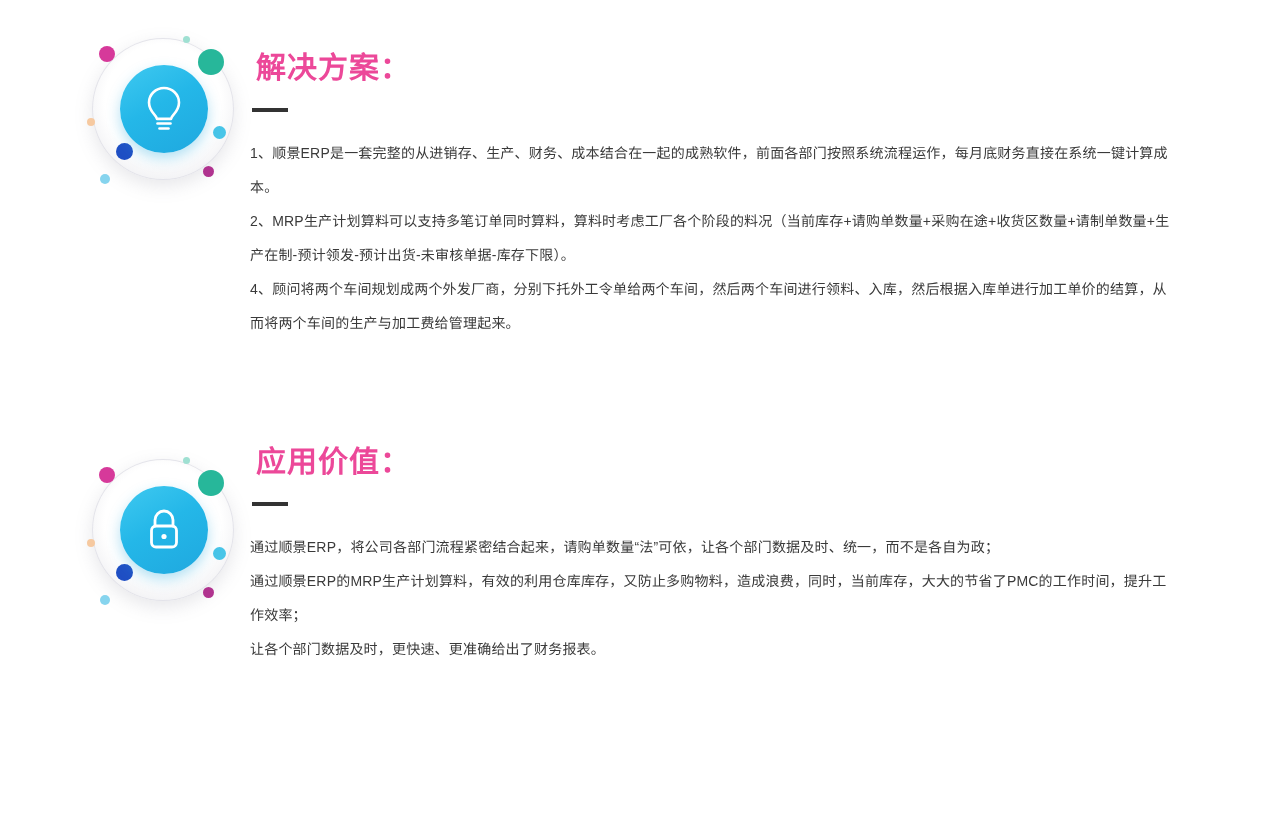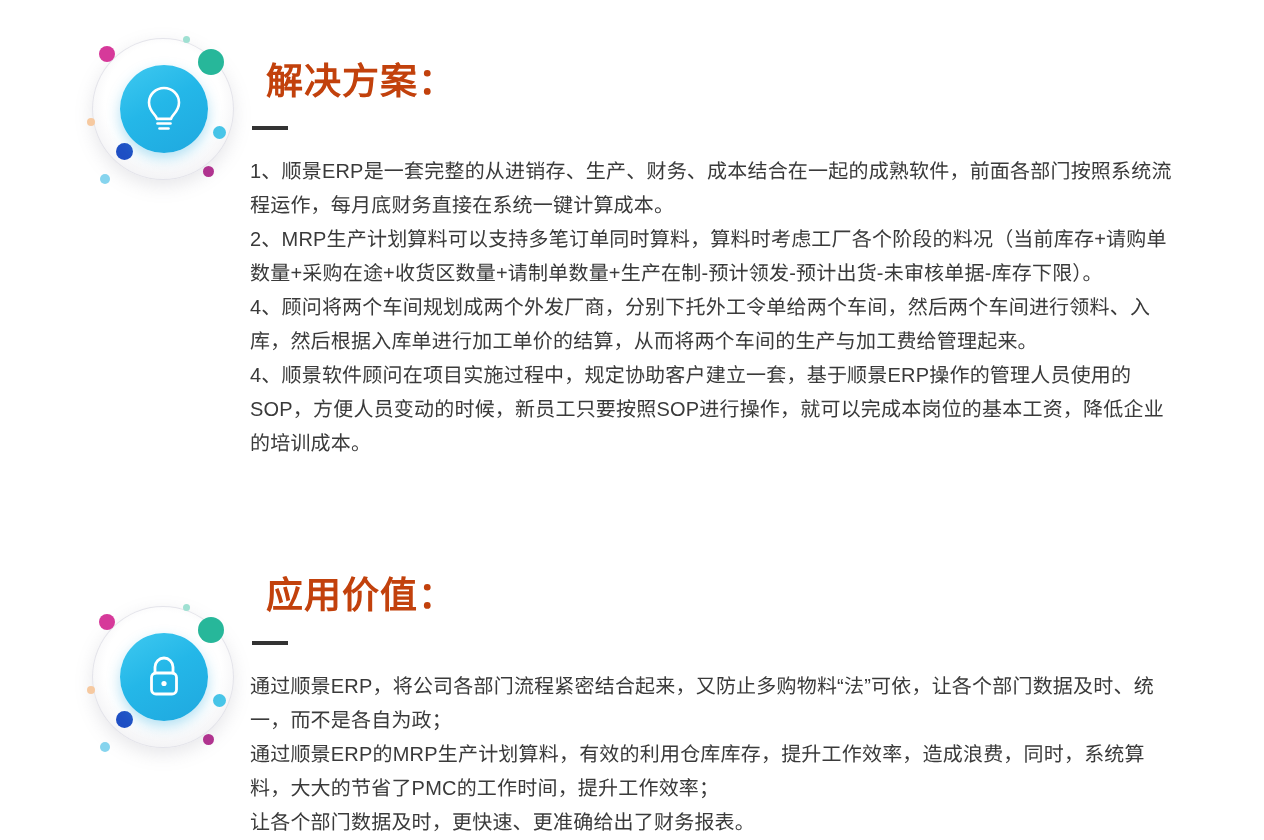--- a/index.html
+++ b/index.html
@@ -73,35 +73,35 @@
   .dot-skyS    { width: 10px; height: 10px; background: #86d4ee; left: 100px; top: 156px; }
   .dot-peach   { width: 8px;  height: 8px;  background: #f6c9a0; left: 87px;  top: 100px; }
   .dot-mint    { width: 7px;  height: 7px;  background: #9fe0d2; left: 183px; top: 18px; }
 
   
   .content {
     padding-top: 26px;
     width: 932px;
   }
   .heading {
-    font-size: 37px;
+    font-size: 30px;
     font-weight: bold;
     letter-spacing: 1px;
-    color: #c2410c;
-    margin: 16px;
+    color: #ec4899;
+    margin: 6px;
     line-height: 1.2;
   }
   .rule {
     width: 36px;
     height: 4px;
     background: #333333;
     margin: 22px 0 24px 2px;
   }
   .para {
-    font-size: 20px;
+    font-size: 14px;
     line-height: 34px;
     color: #3a3a3a;
     margin: 0;
     letter-spacing: 0.2px;
     max-width: 930px;
   }
 </style>
 </head>
 <body>
 
@@ -127,21 +127,20 @@
         </svg>
       </div>
     </div>
 
     <div class="content">
       <h2 class="heading">解决方案：</h2>
       <div class="rule"></div>
       <p class="para">1、顺景ERP是一套完整的从进销存、生产、财务、成本结合在一起的成熟软件，前面各部门按照系统流程运作，每月底财务直接在系统一键计算成本。</p>
       <p class="para">2、MRP生产计划算料可以支持多笔订单同时算料，算料时考虑工厂各个阶段的料况（当前库存+请购单数量+采购在途+收货区数量+请制单数量+生产在制-预计领发-预计出货-未审核单据-库存下限）。</p>
       <p class="para">4、顾问将两个车间规划成两个外发厂商，分别下托外工令单给两个车间，然后两个车间进行领料、入库，然后根据入库单进行加工单价的结算，从而将两个车间的生产与加工费给管理起来。</p>
-      <p class="para">4、顺景软件顾问在项目实施过程中，规定协助客户建立一套，基于顺景ERP操作的管理人员使用的SOP，方便人员变动的时候，新员工只要按照SOP进行操作，就可以完成本岗位的基本工资，降低企业的培训成本。</p>
     </div>
   </section>
 
   <section class="section" id="section-value">
 
     <div class="badge-wrap">
       <div class="badge-halo"></div>
       <div class="dot dot-teal"></div>
       <div class="dot dot-magenta"></div>
       <div class="dot dot-blue"></div>
@@ -155,19 +154,19 @@
           <path d="M12 20v-6a9 9 0 0 1 18 0v6" stroke="#ffffff" stroke-width="2.8" stroke-linecap="round"></path>
           <rect x="8.5" y="20" width="25" height="21" rx="4.5" stroke="#ffffff" stroke-width="2.8"></rect>
           <circle cx="21" cy="30.5" r="2.6" fill="#ffffff"></circle>
         </svg>
       </div>
     </div>
 
     <div class="content">
       <h2 class="heading">应用价值：</h2>
       <div class="rule"></div>
-      <p class="para">通过顺景ERP，将公司各部门流程紧密结合起来，又防止多购物料“法”可依，让各个部门数据及时、统一，而不是各自为政；</p>
-      <p class="para">通过顺景ERP的MRP生产计划算料，有效的利用仓库库存，提升工作效率，造成浪费，同时，系统算料，大大的节省了PMC的工作时间，提升工作效率；</p>
+      <p class="para">通过顺景ERP，将公司各部门流程紧密结合起来，请购单数量“法”可依，让各个部门数据及时、统一，而不是各自为政；</p>
+      <p class="para">通过顺景ERP的MRP生产计划算料，有效的利用仓库库存，又防止多购物料，造成浪费，同时，当前库存，大大的节省了PMC的工作时间，提升工作效率；</p>
       <p class="para">让各个部门数据及时，更快速、更准确给出了财务报表。</p>
     </div>
   </section>
 
 </div>
 
 </body></html>

